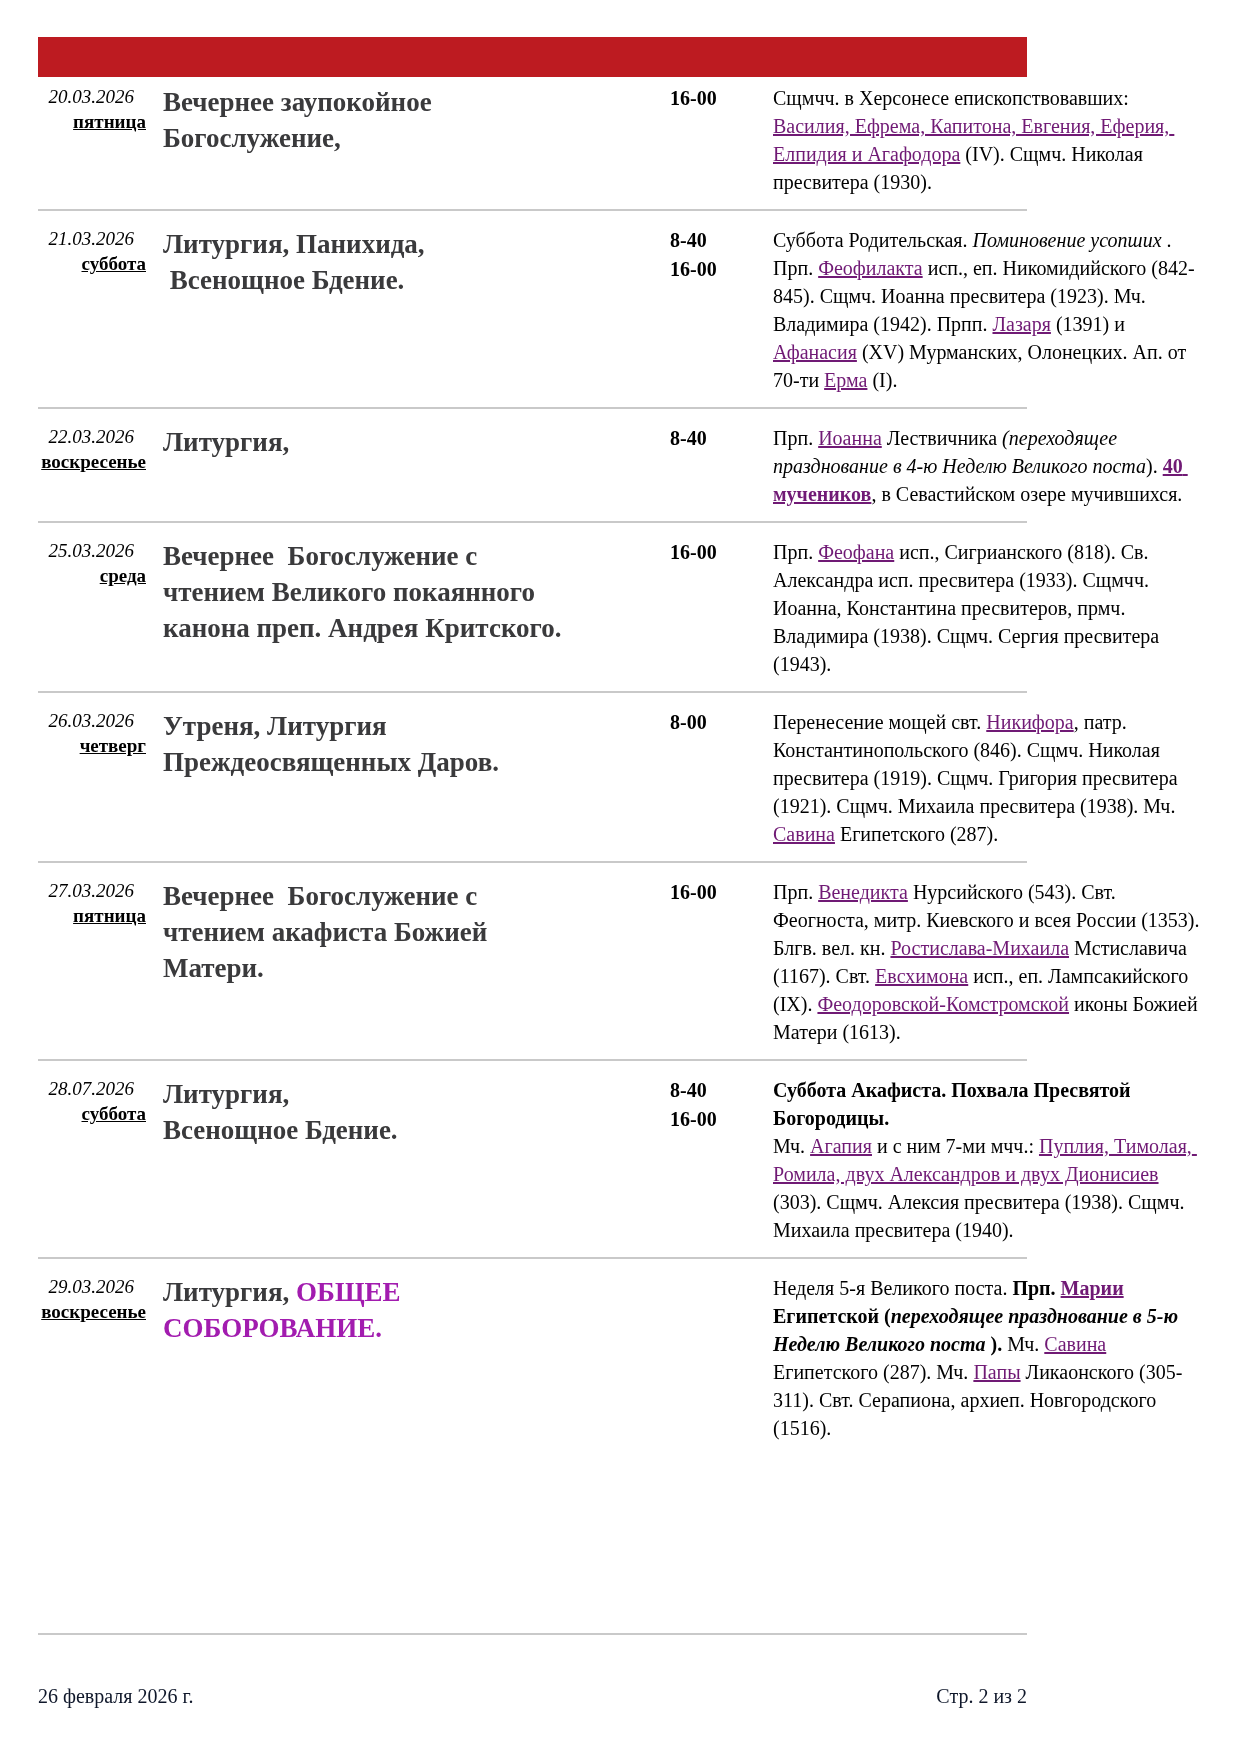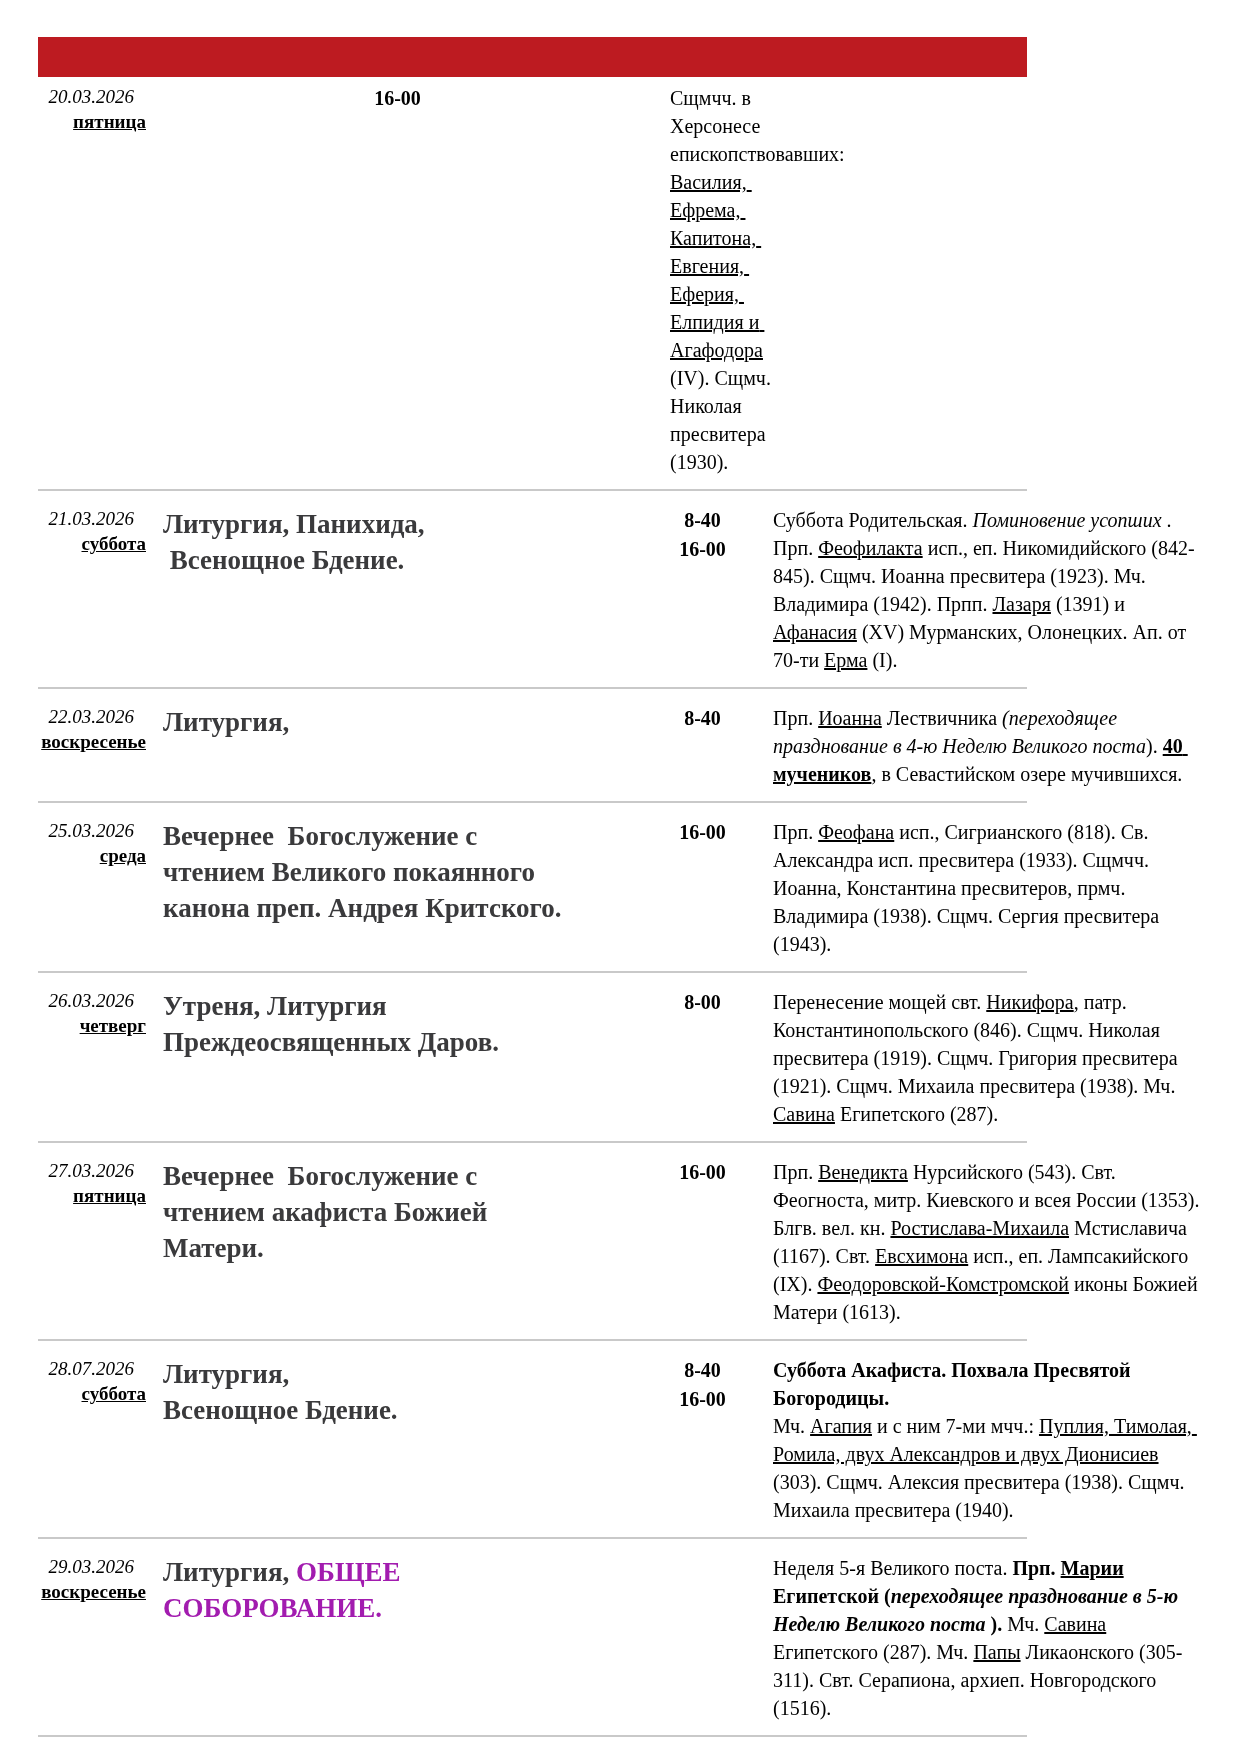--- a/index.html
+++ b/index.html
@@ -24,43 +24,44 @@
   }
   .row:first-child { border-top: none; padding-top: 7px; }
   .cell { box-sizing: border-box; }
   .date-cell { padding-right: 17px; text-align: right; font-size: 19px; line-height: 25px; }
   .date-text { display: block; font-style: italic; padding-right: 12px; }
   .day-text  { display: block; font-weight: bold; text-decoration: underline; }
   .title-cell {
     padding-right: 85px; font-size: 27px; font-weight: bold;
     line-height: 36px; color: #3a3a3c; white-space: pre-wrap;
   }
-  .time-cell { padding-right: 38px; font-size: 20px; font-weight: bold; line-height: 29px; white-space: pre-wrap; text-align: center; }
+  .time-cell { padding-right: 38px; font-size: 20px; font-weight: bold; line-height: 29px; white-space: pre-wrap; }
   .desc-cell { font-size: 20px; line-height: 28px; white-space: pre-wrap; }
-  .desc-cell a, .title-cell a { color: #000000; text-decoration: underline; }
+  .desc-cell a, .title-cell a { color: #701a75; text-decoration: underline; }
   .b { font-weight: bold; }
   .i { font-style: italic; }
   .red { color: #a21caf; }
   .footer-block { margin-top: auto; border-top: 2px solid #c9c9c9; }
   .footer {
     display: flex; justify-content: space-between;
     padding: 50px 0 46px; font-size: 20px; color: #0f172a;
   }
 </style>
 </head>
 <body>
 
 <div class="page">
   <div class="redbar" style="background: rgb(189, 27, 33);"></div>
   <div class="rows">
       <div class="row">
         <div class="cell date-cell">
           <span class="date-text">20.03.2026</span>
           <span class="day-text">пятница</span>
         </div>
+        <div class="cell title-cell"><span>Вечернее заупокойное Богослужение,</span></div>
         <div class="cell time-cell">16-00</div>
         <div class="cell desc-cell"><span>Сщмчч. в Херсонесе епископствовавших: </span><a href="#">Василия, Ефрема, Капитона, Евгения, Еферия, Елпидия и Агафодора</a><span> (IV). Сщмч. Николая пресвитера (1930).</span></div>
       </div>
       <div class="row">
         <div class="cell date-cell">
           <span class="date-text">21.03.2026</span>
           <span class="day-text">суббота</span>
         </div>
         <div class="cell title-cell"><span>Литургия, Панихида,
  Всенощное Бдение.</span></div>

